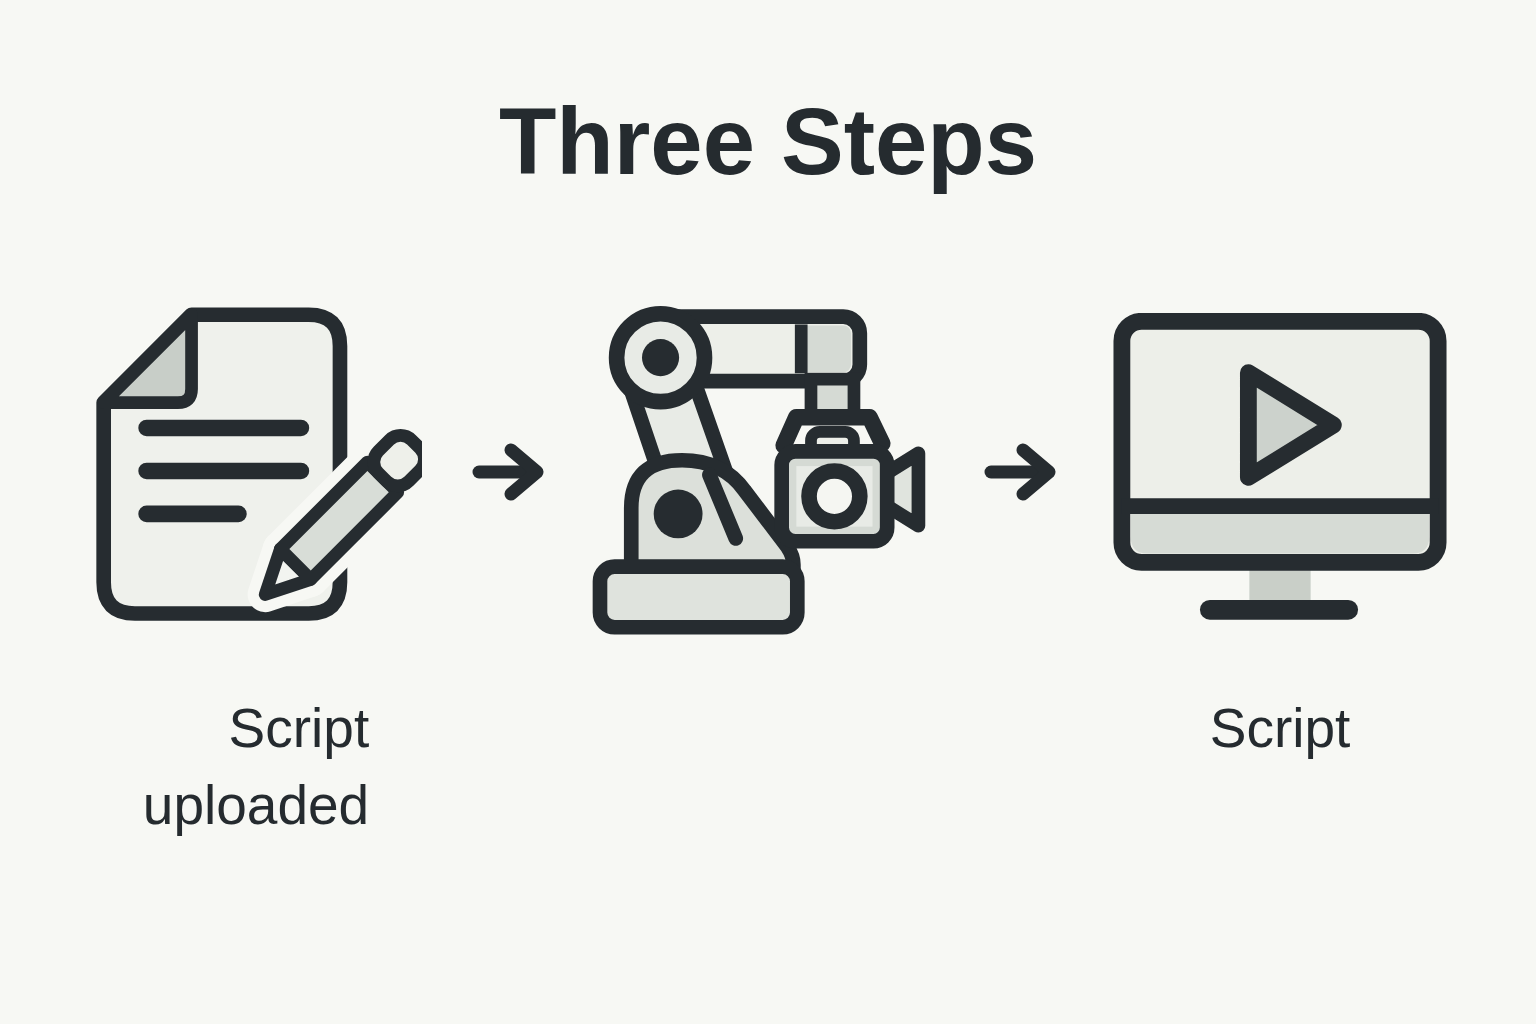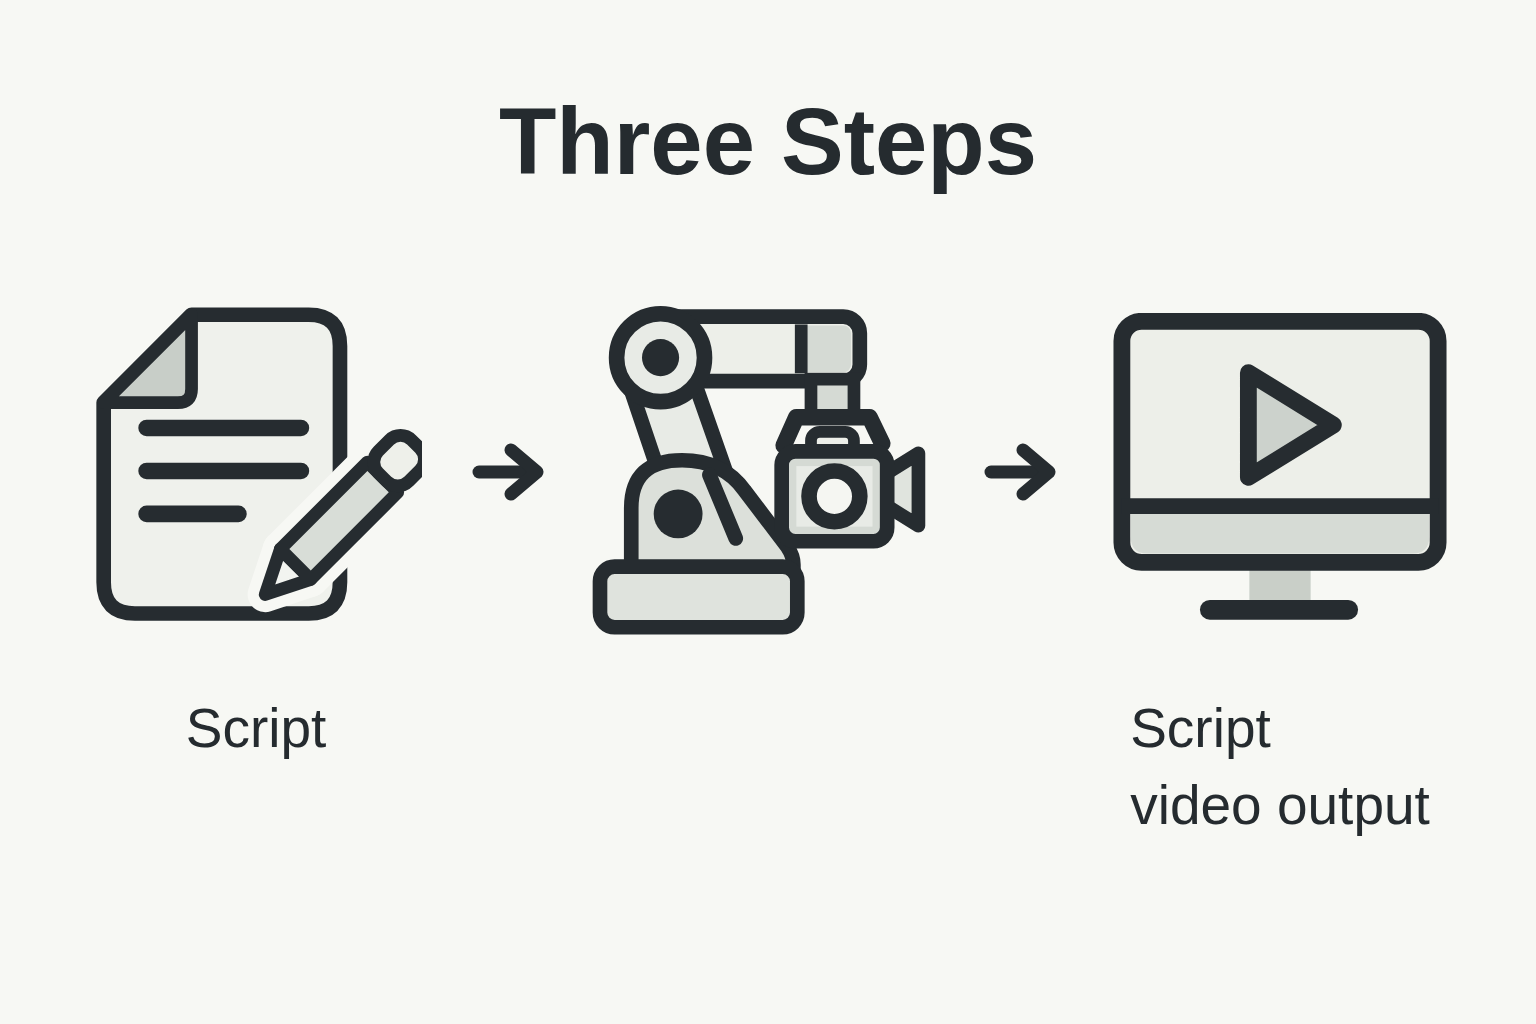--- a/index.html
+++ b/index.html
@@ -43,21 +43,21 @@
   }
   .arrow-box {
     width:92px;
     margin-top:146px;
     display:flex;
     justify-content:center;
     flex:0 0 auto;
   }
   .step-label {
     margin-top:46px;
-    text-align:left;
+    text-align:right;
     font-size:55px;
     font-weight:500;
     line-height:1.4;
     color:#252b2f;
   }
   .lbl-line { display:block; }
 </style>
 </head>
 <body>
 
@@ -89,20 +89,21 @@
 
           <g transform="translate(178,300) rotate(-45)" stroke="#262c30" stroke-width="13" stroke-linejoin="round">
             <path d="M 2 0 L 46 -22 L 46 22 Z" fill="#f2f4f0"></path>
             <rect x="46" y="-22" width="126" height="44" fill="#d8ddd7"></rect>
             <rect x="172" y="-22" width="48" height="44" rx="16" fill="#eef0ea"></rect>
           </g>
         </svg>
       </div>
       <div class="step-label">
         <span class="lbl-line">Script</span>
+        <span class="lbl-line">uploaded</span>
       </div>
     </div>
 
     <div class="arrow-box">
       <svg width="84" height="64" viewBox="0 0 84 64">
         <g stroke="#262c30" stroke-width="13" stroke-linecap="round" stroke-linejoin="round" fill="none">
           <line x1="9" y1="32" x2="58" y2="32"></line>
           <path d="M 41 10 L 67 32 L 41 54"></path>
         </g>
       </svg>
@@ -163,18 +164,17 @@
           <rect x="10" y="8" width="320" height="244" rx="20" fill="#edefe9" stroke="#262c30" stroke-width="17"></rect>
 
           <path d="M 19 200 L 321 200 L 321 226 Q 321 243 304 243 L 36 243 Q 19 243 19 226 Z" fill="#d6dbd5"></path>
           <line x1="10" y1="195" x2="330" y2="195" stroke="#262c30" stroke-width="16"></line>
 
           <path d="M 138 60 L 224 113 L 138 166 Z" fill="#ccd2cc" stroke="#262c30" stroke-width="17" stroke-linejoin="round"></path>
         </svg>
       </div>
       <div class="step-label">
         <span class="lbl-line">Script</span>
-        <span class="lbl-line">video output</span>
       </div>
     </div>
 
   </div>
 </div>
 
 </body></html>

